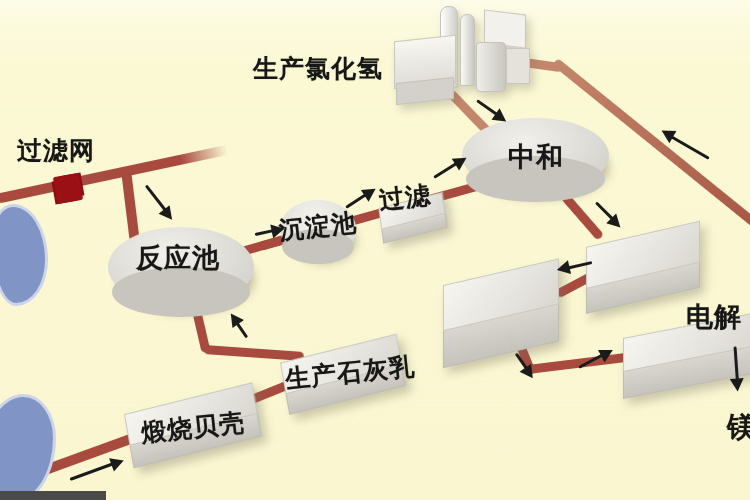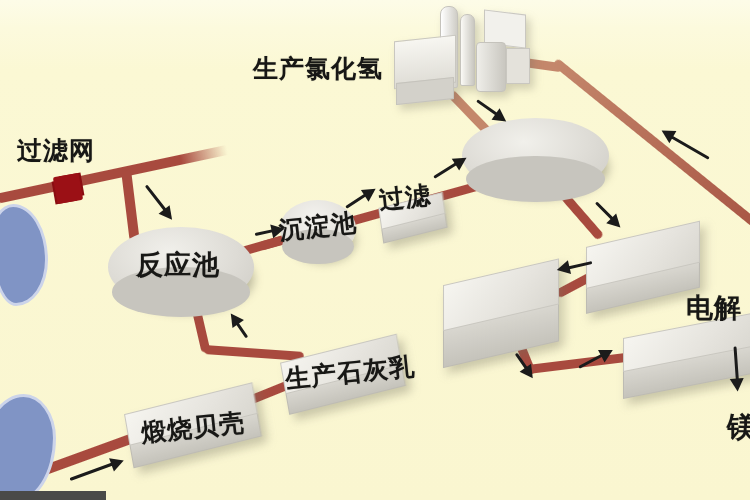--- a/index.html
+++ b/index.html
@@ -127,21 +127,22 @@
   <div class="arrow" style="left:596px;top:201px;width:24px;transform:rotate(45deg);"></div>
   <div class="arrow" style="left:592px;top:261px;width:25px;transform:rotate(167deg);"></div>
   <div class="arrow" style="left:516px;top:352px;width:19px;transform:rotate(55deg);"></div>
   <div class="arrow" style="left:579px;top:366px;width:27px;transform:rotate(-28deg);"></div>
   <div class="arrow" style="left:735px;top:345px;width:34px;transform:rotate(86deg);"></div>
   <div class="arrow" style="left:70px;top:478px;width:46px;transform:rotate(-20deg);"></div>
   <div class="arrow" style="left:247px;top:336px;width:18px;transform:rotate(-125deg);"></div>
 
   <div class="lbl" style="left:17px;top:134px;font-size:25px;">过滤网</div>
   <div class="lbl" style="left:253px;top:52px;font-size:25px;">生产氯化氢</div>
-  <div class="lbl" style="left:136px;top:247px;font-size:27px;">反应池</div>
+  <div class="lbl" style="left:508px;top:139px;font-size:27px;">中和</div>
+  <div class="lbl" style="left:136px;top:240px;font-size:27px;">反应池</div>
   <div class="lbl" style="left:279px;top:210px;font-size:25px;transform:rotate(-6deg);">沉淀池</div>
   <div class="lbl" style="left:379px;top:181px;font-size:25px;transform:rotate(-6deg);">过滤</div>
-  <div class="lbl" style="left:686px;top:290px;font-size:27px;">电解</div>
+  <div class="lbl" style="left:686px;top:299px;font-size:27px;">电解</div>
   <div class="lbl" style="left:285px;top:356px;font-size:25px;transform:rotate(-6deg);">生产石灰乳</div>
   <div class="lbl" style="left:141px;top:411px;font-size:25px;transform:rotate(-6deg);">煅烧贝壳</div>
   <div class="lbl" style="left:727px;top:408px;font-size:29px;">镁</div>
 
 </div>
 
 </body></html>

